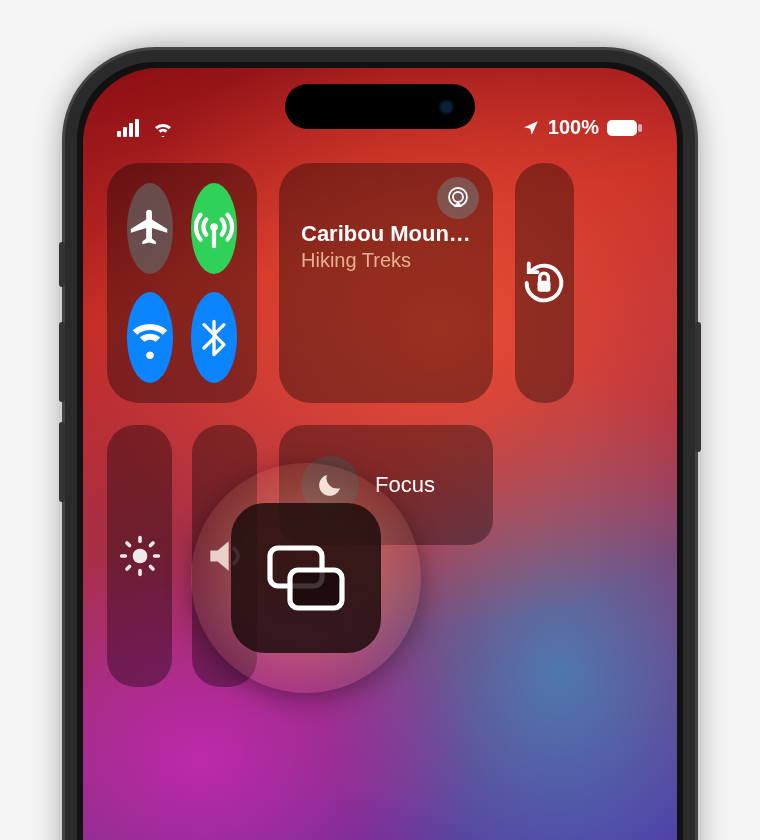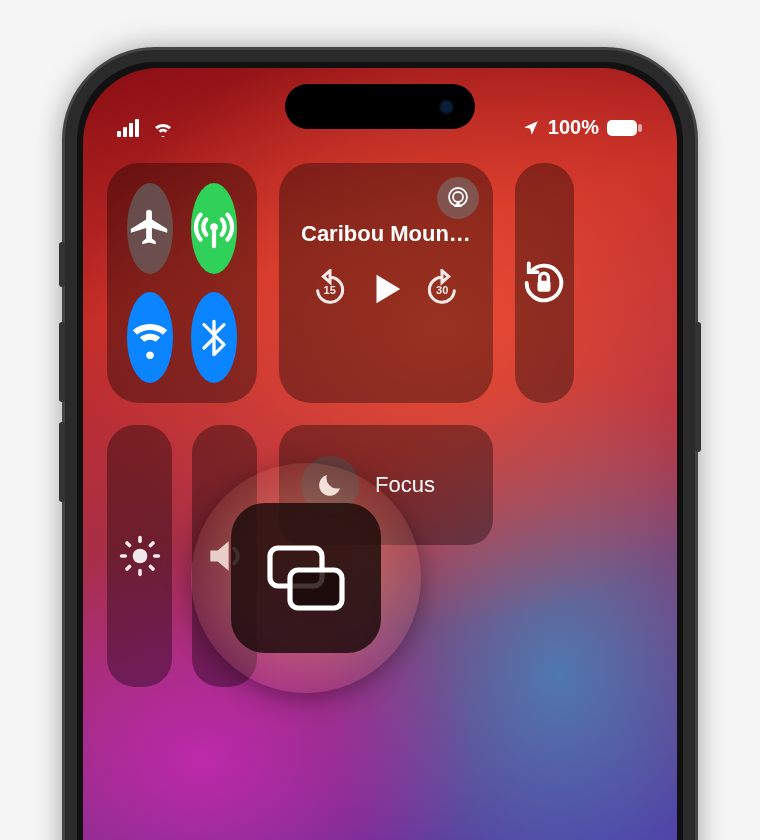--- a/index.html
+++ b/index.html
@@ -285,39 +285,21 @@
 
         <div class="module media-module">
           <div class="airplay-circle">
             <svg width="24" height="24" viewBox="0 0 24 24" fill="none" stroke="#fff" stroke-width="1.8">
                 <circle cx="12" cy="11" r="9"></circle>
                 <circle cx="12" cy="11" r="5"></circle>
                 <path d="M8 21 L12 15 L16 21 Z" fill="#fff" stroke="none"></path>
               </svg>
           </div>
           <div class="media-title">Caribou Moun…</div>
-          <div class="media-controls">
-            <span style="position:relative;display:flex;align-items:center;justify-content:center;">
-              <svg width="40" height="40" viewBox="0 0 24 24" fill="none" stroke="rgba(255,255,255,0.9)" stroke-width="1.8" stroke-linecap="round">
-                  <path d="M12 4 V1 L8 4.5 L12 8 V5 a7.5 7.5 0 1 1-7.4 8"></path>
-                </svg>
-              <span style="position:absolute;font-size:11px;font-weight:600;color:rgba(255,255,255,0.9);top:15px;">15</span>
-            </span>
-            <span>
-              <svg width="38" height="38" viewBox="0 0 24 24">
-                  <path d="M6 3v18l15-9z" fill="#fff"></path>
-                </svg>
-            </span>
-            <span style="position:relative;display:flex;align-items:center;justify-content:center;">
-              <svg width="40" height="40" viewBox="0 0 24 24" fill="none" stroke="rgba(255,255,255,0.9)" stroke-width="1.8" stroke-linecap="round">
-                  <path d="M12 4 V1 L16 4.5 L12 8 V5 a7.5 7.5 0 1 0 7.4 8"></path>
-                </svg>
-              <span style="position:absolute;font-size:11px;font-weight:600;color:rgba(255,255,255,0.9);top:15px;">30</span>
-            </span>
-          </div>
+          <div class="media-sub">Hiking Treks</div>
         </div>
 
         <div class="row2-left">
           <div class="small-tile">
             <svg width="52" height="52" viewBox="0 0 24 24" fill="none" stroke="#fff" stroke-width="1.8" stroke-linecap="round">
                 <path d="M4 12a8 8 0 1 0 2-5.3"></path>
                 <path d="M5 3v4h4"></path>
                 <rect x="9" y="11" width="6" height="5" rx="1.2" fill="#fff" stroke="none"></rect>
                 <path d="M10 11V9.5a2 2 0 0 1 4 0V11" stroke="#fff" stroke-width="1.6"></path>
               </svg>

